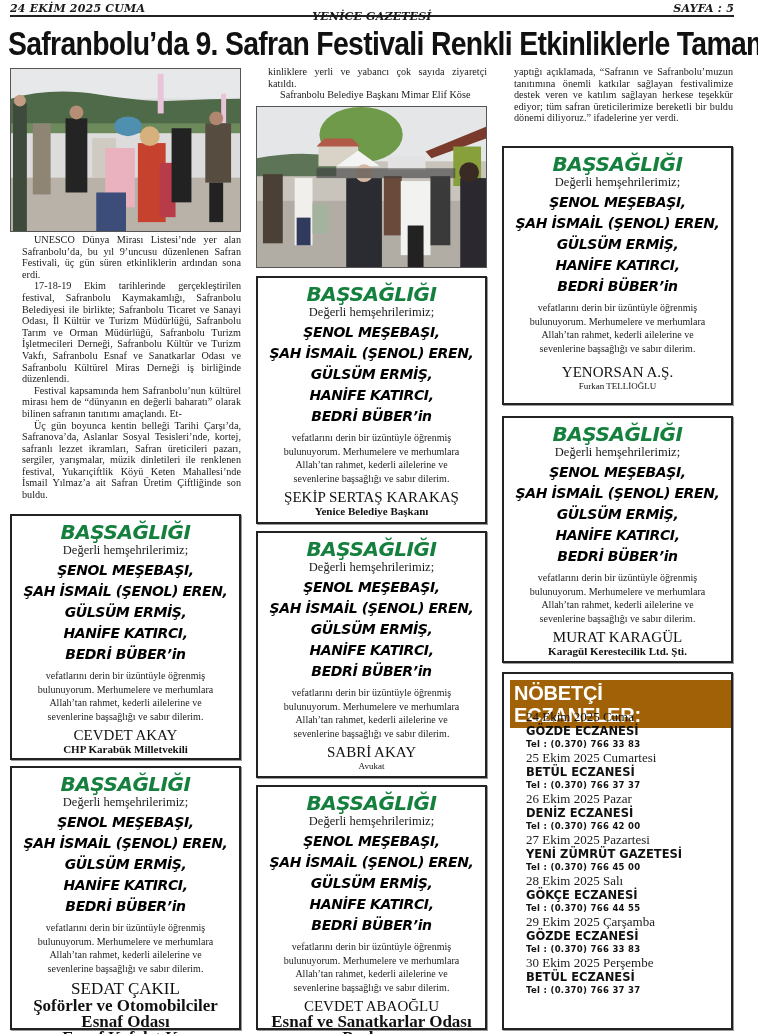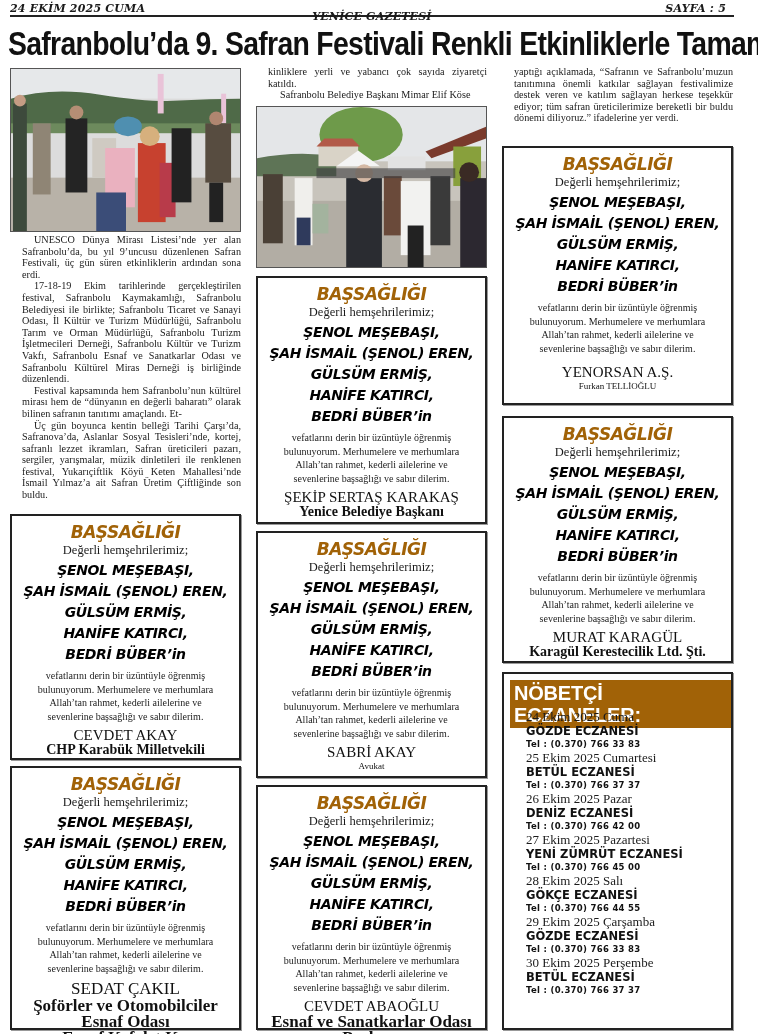--- a/index.html
+++ b/index.html
@@ -4,47 +4,47 @@
 <style>
   * { box-sizing: border-box; margin: 0; padding: 0; }
   html, body { width: 758px; height: 1034px; background: #ffffff; overflow: hidden; }
   body { position: relative; font-family: "DejaVu Serif", "Liberation Serif", serif; color: #1a1a1a; }
 
   .header { position: absolute; left: 10px; top: 2px; width: 724px; height: 15px;
             border-bottom: 2px solid #222; font-family: "DejaVu Serif", serif; font-weight: bold;
             font-style: italic; font-size: 11px; letter-spacing: 0.2px; }
   .header .date { position: absolute; left: 0; top: 0; }
   .header .paper { position: absolute; left: 0; width: 100%; text-align: center; top: 8px; }
-  .header .page { position: absolute; right: 8px; top: 0; text-align: center; }
+  .header .page { position: absolute; right: 0; top: 0; text-align: center; }
 
   .title { position: absolute; left: 8px; top: 24px; width: 730px; height: 40px;
            font-family: "Liberation Sans", sans-serif; font-weight: bold; font-size: 33px;
            letter-spacing: -0.8px; transform: scaleX(0.86); transform-origin: left top;
            white-space: nowrap; line-height: 40px; color: #111; width: 860px; }
 
   .photo { position: absolute; border: 1px solid #555; overflow: hidden; }
   .photo svg { display: block; width: 100%; height: 100%; }
 
   .body-text { position: absolute; font-family: "Liberation Serif", serif; font-size: 10.2px;
                line-height: 11.6px; text-align: justify; color: #1a1a1a; }
   .body-text p { text-indent: 12px; padding-left: 12px; }
   .body-text p.noindent { text-indent: 0; }
 
   .notice { position: absolute; border: 2px solid #222; text-align: center; background: #fff;
             box-shadow: 1px 1px 0 #999; }
   .notice .n-title { font-family: "DejaVu Sans", sans-serif; font-weight: bold; font-style: italic;
-                     font-size: 17px; letter-spacing: -0.5px; margin-top: 6px; line-height: 20px; color: #a16207; }
+                     font-size: 20px; letter-spacing: -0.5px; margin-top: 6px; line-height: 20px; color: #15803d; }
   .notice .n-greet { font-family: "Liberation Serif", serif; font-size: 12.5px; line-height: 14px; margin-top: 1px; }
   .notice .n-names { margin-top: 3px; }
   .notice .n-name { font-family: "DejaVu Sans", sans-serif; font-weight: bold; font-style: italic;
                     font-size: 14px; line-height: 21px; letter-spacing: -0.4px; color: #000000; }
   .notice .n-msg { font-family: "Liberation Serif", serif; font-size: 10px; line-height: 13.5px; margin-top: 4px; color: #222; }
   .notice .n-sig { font-family: "Liberation Serif", serif; font-size: 15px; line-height: 15px; margin-top: 5px; color: #111; }
   .notice .n-sig.big { font-size: 17px; line-height: 18px; }
-  .notice .n-role { font-family: "Liberation Serif", serif; font-weight: bold; font-size: 14px; line-height: 13px; color: #111; }
+  .notice .n-role { font-family: "Liberation Serif", serif; font-weight: bold; font-size: 11px; line-height: 13px; color: #111; }
   .notice .n-role.light { font-weight: normal; font-size: 9px; }
   .notice .n-role.big { font-weight: bold; font-size: 17px; line-height: 16px; }
 
   .pharm { position: absolute; left: 502px; top: 672px; width: 231px; height: 358px;
            border: 2px solid #222; box-shadow: 1px 1px 0 #999; }
   .pharm .p-title { position: absolute; left: 6px; top: 6px; background: #a16207; color: #fff;
                     font-family: "Liberation Sans", sans-serif; font-weight: bold; font-size: 20px;
                     padding: 2px 6px 2px 4px; letter-spacing: -0.2px; line-height: 22px; }
   .pharm .p-list { position: absolute; left: 22px; top: 36px; }
   .pharm .p-item { margin-bottom: 1px; }
@@ -292,21 +292,21 @@
       <div class="p-name">BETÜL ECZANESİ</div>
       <div class="p-tel">Tel : (0.370) 766 37 37</div>
     </div>
     <div class="p-item">
       <div class="p-date">26 Ekim 2025 Pazar</div>
       <div class="p-name">DENİZ ECZANESİ</div>
       <div class="p-tel">Tel : (0.370) 766 42 00</div>
     </div>
     <div class="p-item">
       <div class="p-date">27 Ekim 2025 Pazartesi</div>
-      <div class="p-name">YENİ ZÜMRÜT ECZANESİ</div>
+      <div class="p-name">YENİ ZÜMRÜT GAZETESİ</div>
       <div class="p-tel">Tel : (0.370) 766 45 00</div>
     </div>
     <div class="p-item">
       <div class="p-date">28 Ekim 2025 Salı</div>
       <div class="p-name">GÖKÇE ECZANESİ</div>
       <div class="p-tel">Tel : (0.370) 766 44 55</div>
     </div>
     <div class="p-item">
       <div class="p-date">29 Ekim 2025 Çarşamba</div>
       <div class="p-name">GÖZDE ECZANESİ</div>

